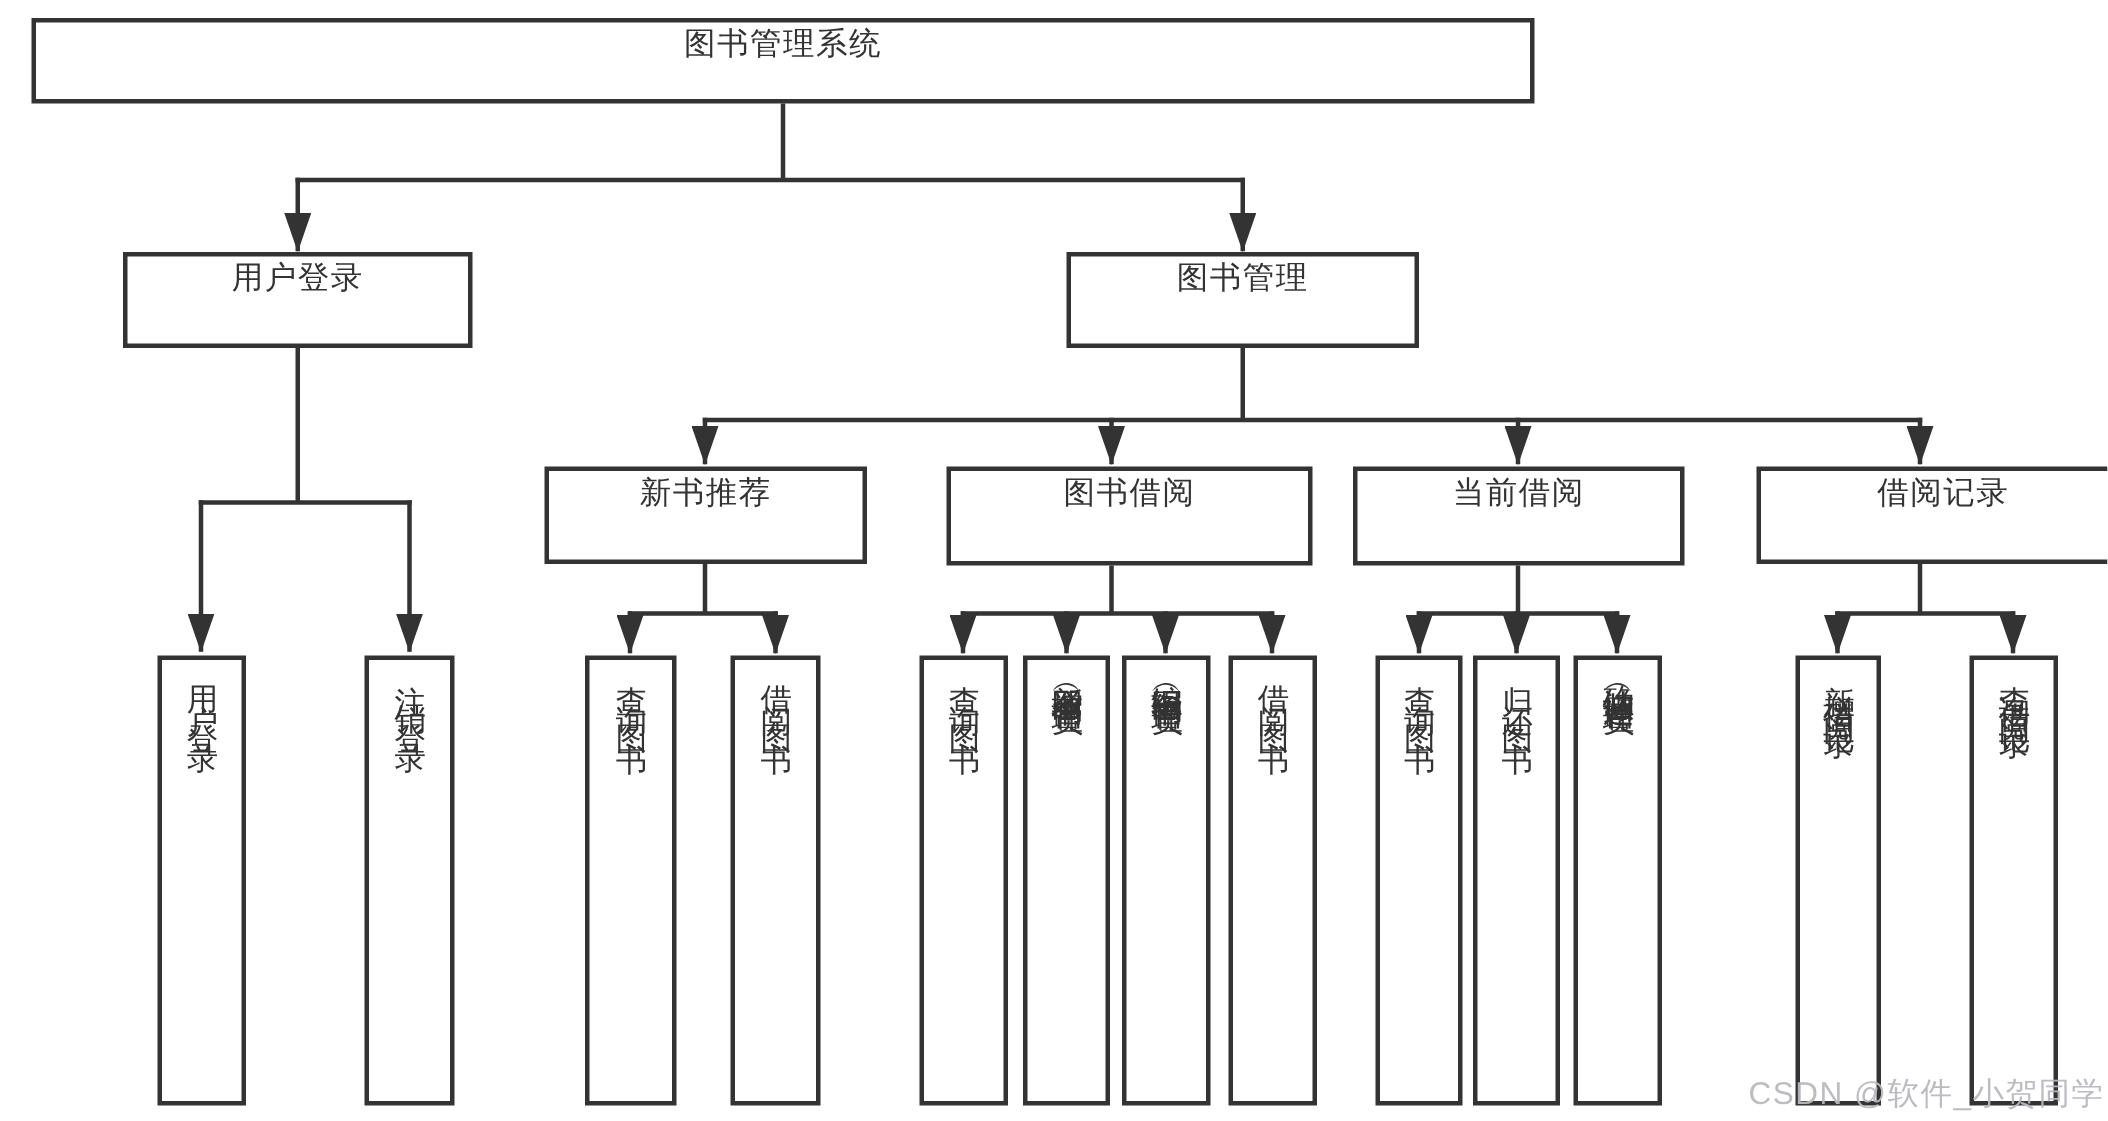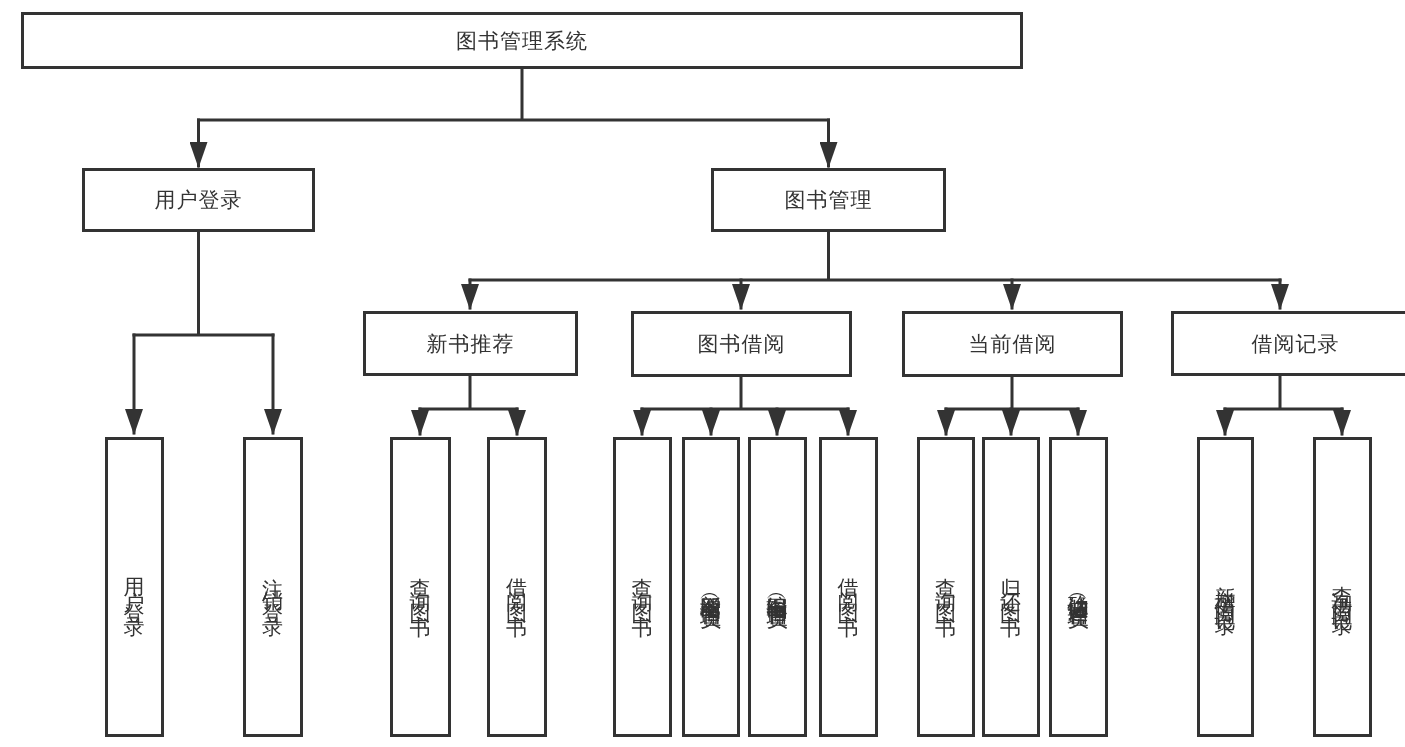--- a/index.html
+++ b/index.html
@@ -16,21 +16,21 @@
     left: 0; top: 0;
     width: 1405px; height: 747px;
     z-index: 1;
   }
   .box {
     position: absolute;
     box-sizing: border-box;
     background: #ffffff;
     border: 3px solid #333333;
     display: flex;
-    align-items: center;
+    align-items: flex-start;
     justify-content: center;
     color: #333333;
     z-index: 2;
   }
   .h-label {
     font-size: 21px;
     letter-spacing: 1px;
     white-space: nowrap;
   }
   .v-label {
@@ -109,21 +109,21 @@
   <div class="box" style="left:82px; top:168px; width:233px; height:64px;">
     <span class="h-label">用户登录</span>
   </div>
   <div class="box" style="left:363px; top:311px; width:215px; height:65px;">
     <span class="h-label">新书推荐</span>
   </div>
 
   <div class="box" style="left:711px; top:168px; width:235px; height:64px;">
     <span class="h-label">图书管理</span>
   </div>
-  <div class="box" style="left:631px; top:311px; width:221px; height:66px;">
+  <div class="box" style="left:631px; top:311px; width:244px; height:66px;">
     <span class="h-label">图书借阅</span>
   </div>
   <div class="box" style="left:902px; top:311px; width:221px; height:66px;font-family:Liberation Serif, serif;">
     <span class="h-label">当前借阅</span>
   </div>
   <div class="box" style="left:1171px; top:311px; width:249px; height:65px;">
     <span class="h-label">借阅记录</span>
   </div>
 
   <div class="box" style="left:105px; top:437px; width:59px; height:300px;">
@@ -163,14 +163,15 @@
     <span class="v-label ls9">确认归还（管理员）</span>
   </div>
 
   <div class="box" style="left:1197px; top:437px; width:57px; height:300px;">
     <span class="v-label ls6">新增借阅记录</span>
   </div>
   <div class="box" style="left:1313px; top:437px; width:59px; height:300px;">
     <span class="v-label ls6">查询借阅记录</span>
   </div>
 
+  <div class="watermark">CSDN @软件_小贺同学</div>
 
 </div>
 
 </body></html>

